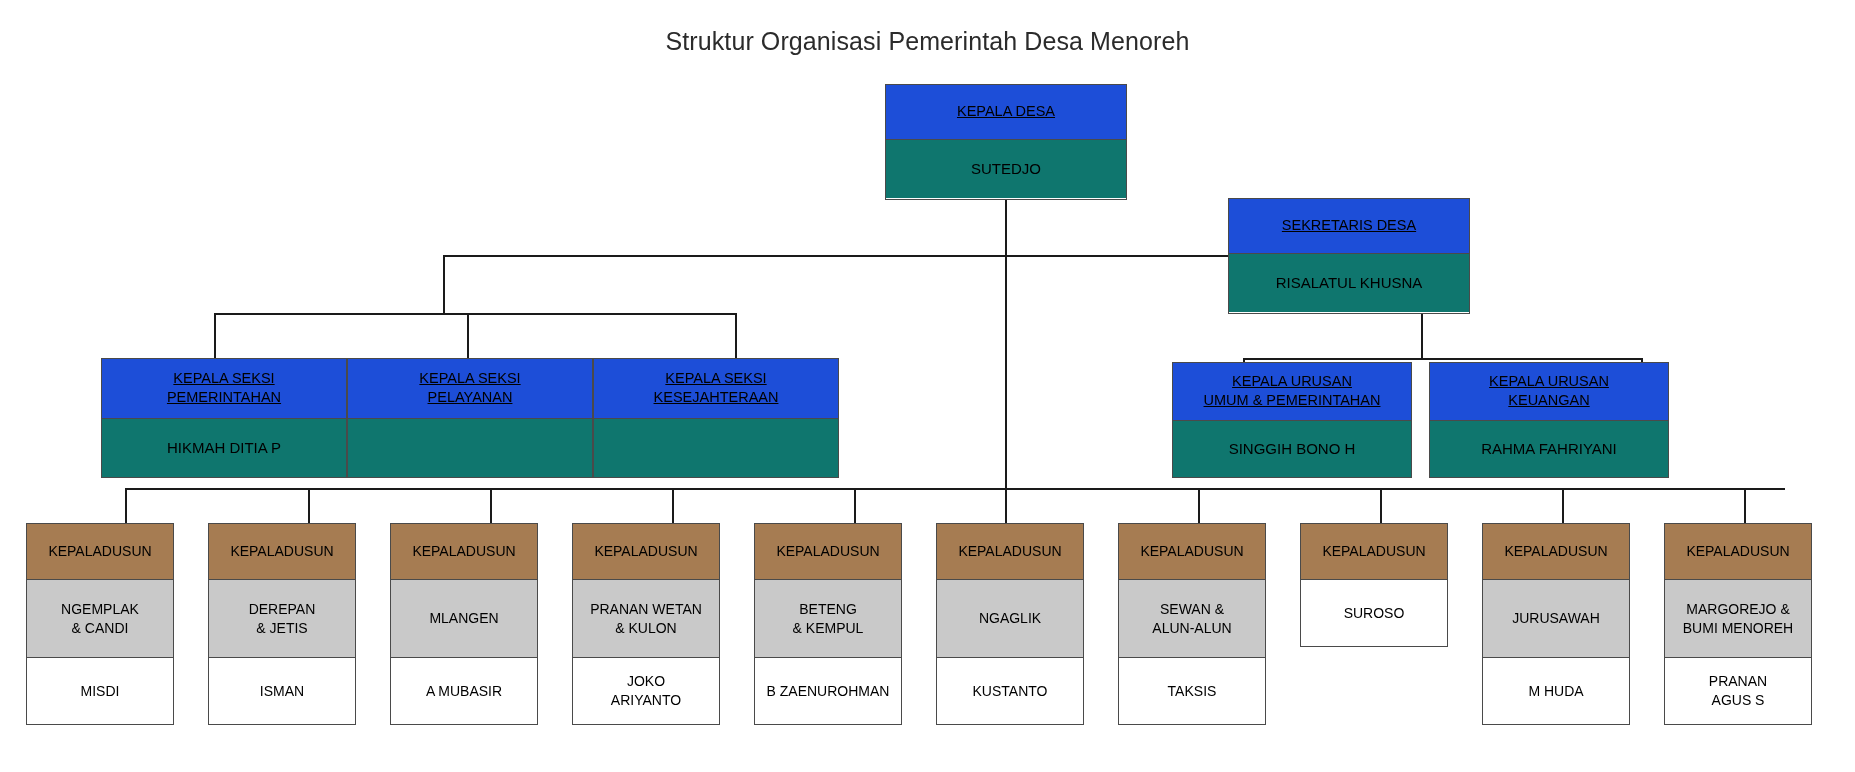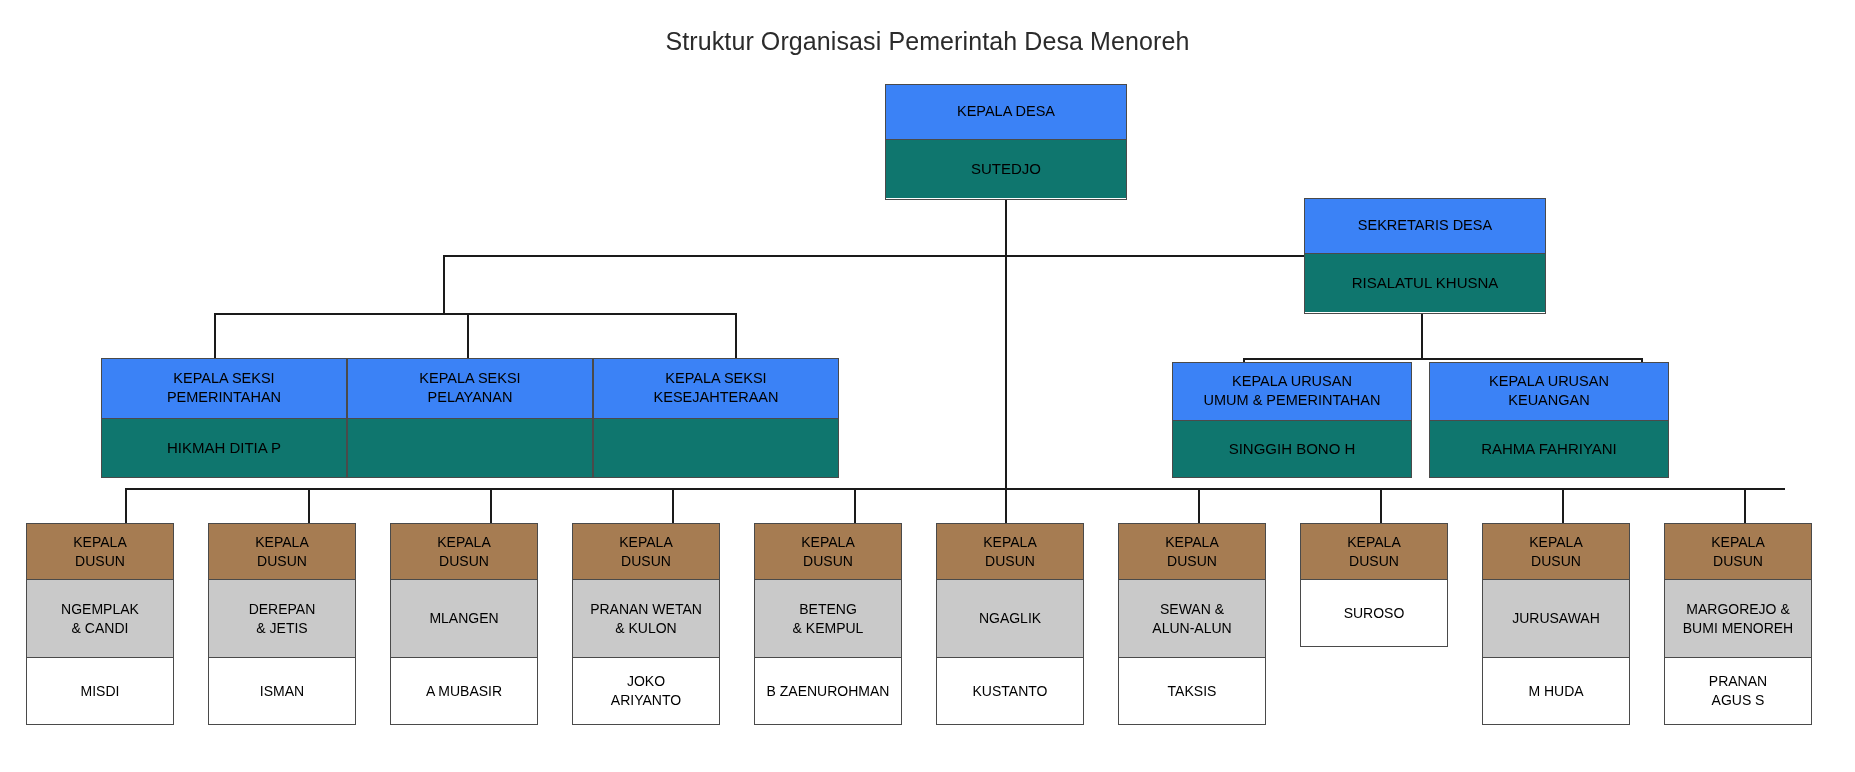--- a/index.html
+++ b/index.html
@@ -56,39 +56,39 @@
     text-align: center;
     font-size: 15px;
     line-height: 1.3;
     display: flex;
     flex-direction: column;
     align-items: center;
     justify-content: center;
   }
 
   
-  .gnode .hdr { background: #3b82f6; }
+  .gnode .hdr { background: #1d4ed8; text-decoration: underline; }
 
   
   .dusun {
     position: absolute;
     border: 1.6px solid #4a4a4a;
     background: #ffffff;
     z-index: 5;
     width: 148px;
   }
   .dusun .d-title {
     background: #a67c52;
     color: #000000;
     text-align: center;
     font-size: 14px;
     line-height: 1.35;
     height: 56px;
     border-bottom: 1.6px solid #4a4a4a;
-    display: flex; flex-direction: column;
+    display: flex; flex-direction: row;
     align-items: center; justify-content: center;
   }
   .dusun .d-area {
     background: #c9c9c9;
     color: #000000;
     text-align: center;
     font-size: 14px;
     line-height: 1.35;
     height: 78px;
     border-bottom: 1.6px solid #4a4a4a;
@@ -156,21 +156,21 @@
 
   <div class="node gnode" style="left:885px; top:84px; width:242px; height:116px;">
     <div class="hdr" style="height:55px;">
       <span>KEPALA DESA</span>
     </div>
     <div class="body" style="height:58px;">
       <span>SUTEDJO</span>
     </div>
   </div>
 
-  <div class="node gnode" style="left:1304px; top:198px; width:242px; height:116px;">
+  <div class="node gnode" style="left:1228px; top:198px; width:242px; height:116px;">
     <div class="hdr" style="height:55px;">
       <span>SEKRETARIS DESA</span>
     </div>
     <div class="body" style="height:58px;">
       <span>RISALATUL KHUSNA</span>
     </div>
   </div>
 
   <div class="node gnode" style="left:101px; top:358px; width:246px; height:120px;">
     <div class="hdr" style="height:60px;">

